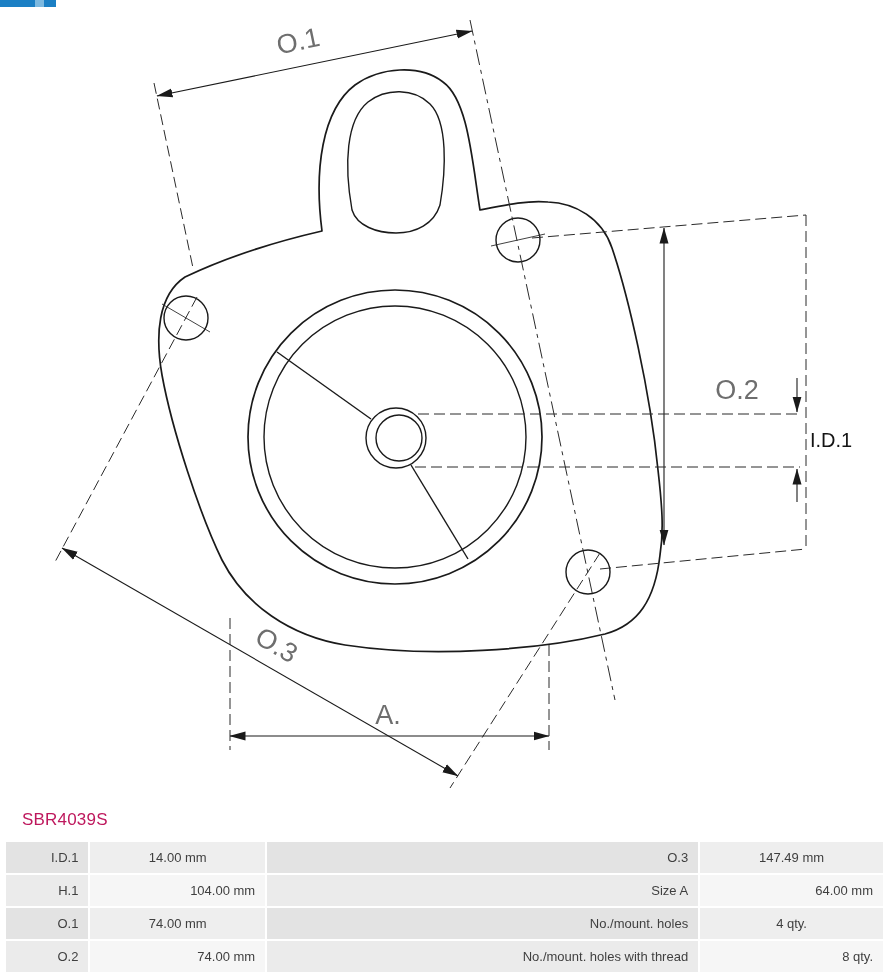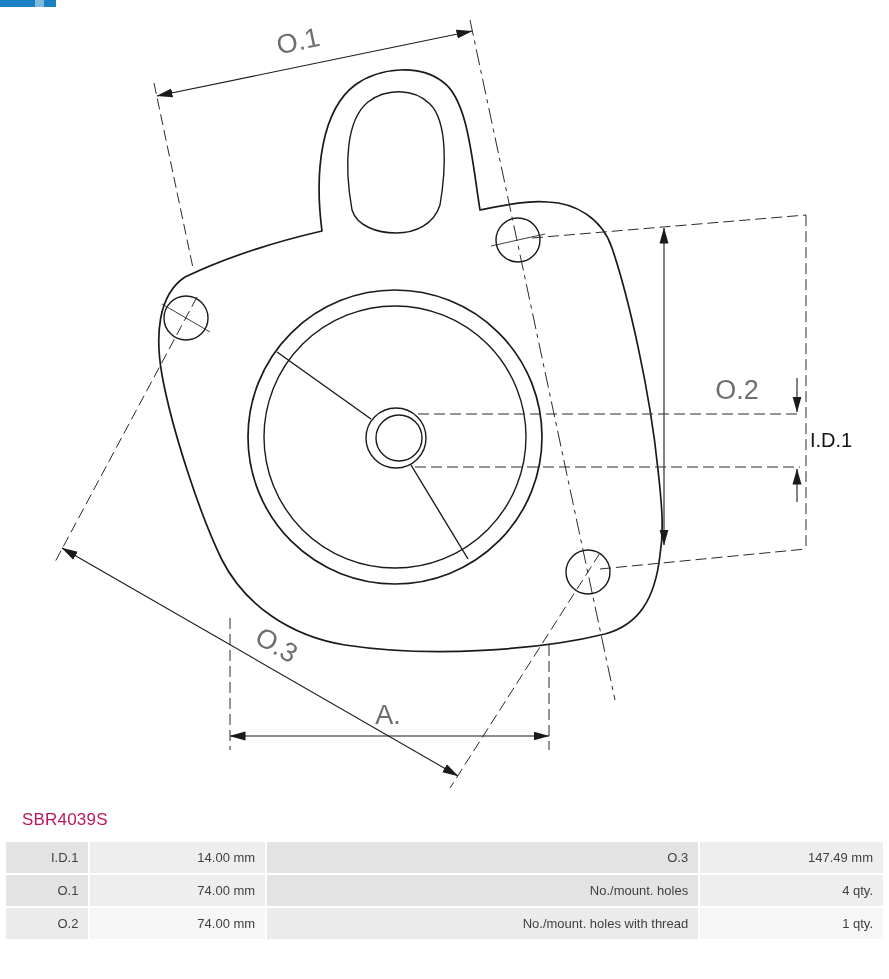--- a/index.html
+++ b/index.html
@@ -21,21 +21,21 @@
   .idlabel { fill:#141414; font-size:20px; font-family:"Liberation Sans", sans-serif; }
 
   .part-number { position:absolute; left:8px; top:810px; font-size:17px;
     font-weight:500; color:#be185d; letter-spacing:.2px;margin-left:14px; }
 
   table.spec { position:absolute; left:4px; top:840px; width:881px;
     border-collapse:separate; border-spacing:2px; table-layout:fixed;
     font-size:13px; color:#3f3f3f; }
   table.spec td { height:31px; padding:0 10px; text-align:right; vertical-align:middle; overflow:hidden; white-space:nowrap; }
   tr.odd  td.lbl { background:#e3e3e3; }
-  tr.odd  td.val { background:#eeeeee; }
+  tr.odd  td.val { background:#eeeeee;text-align:center; }
   tr.even td.lbl { background:#ebebeb; }
   tr.even td.val { background:#f6f6f6; }
 </style>
 </head>
 <body>
 
 <div class="logo-frag"></div>
 
 <svg class="drawing" width="889" height="800" viewBox="0 0 889 800">
   <defs>
@@ -122,26 +122,32 @@
       <col style="width:429px">
       <col style="width:182px">
   </colgroup>
   <tbody>
     <tr class="odd">
       <td class="lbl">I.D.1</td>
       <td class="val">14.00 mm</td>
       <td class="lbl">O.3</td>
       <td class="val">147.49 mm</td>
     </tr>
+    <tr class="even">
+      <td class="lbl">H.1</td>
+      <td class="val">104.00 mm</td>
+      <td class="lbl">Size A</td>
+      <td class="val">64.00 mm</td>
+    </tr>
     <tr class="odd">
       <td class="lbl">O.1</td>
       <td class="val">74.00 mm</td>
       <td class="lbl">No./mount. holes</td>
       <td class="val">4 qty.</td>
     </tr>
     <tr class="even">
       <td class="lbl">O.2</td>
       <td class="val">74.00 mm</td>
       <td class="lbl">No./mount. holes with thread</td>
-      <td class="val">1 qty.</td>
+      <td class="val">8 qty.</td>
     </tr>
   </tbody>
 </table>
 
 </body></html>

